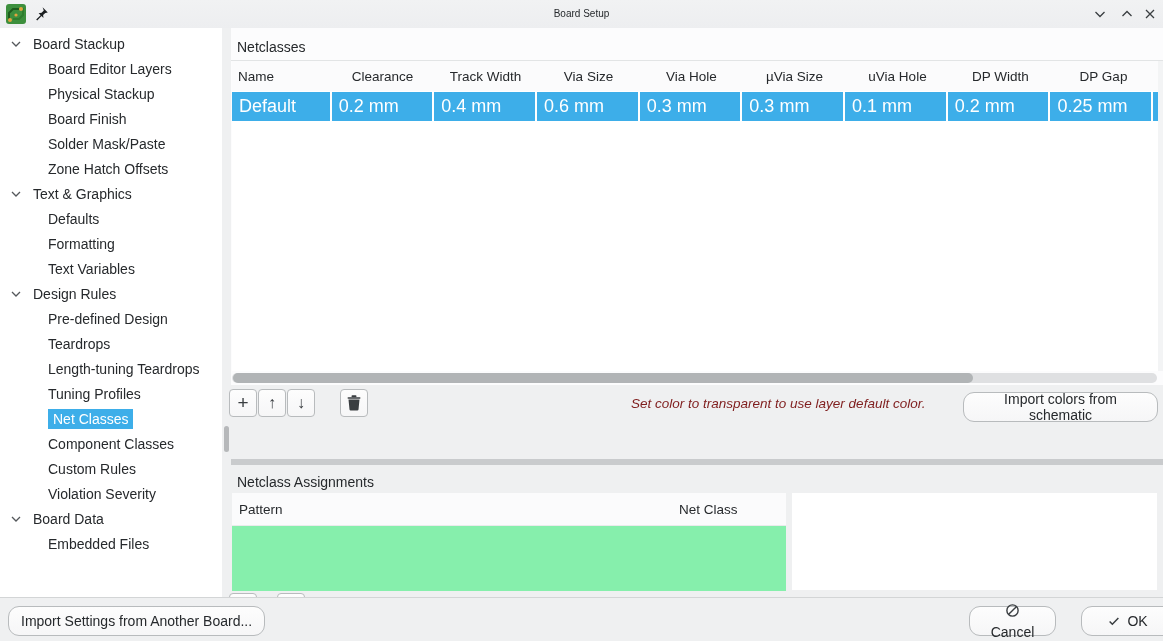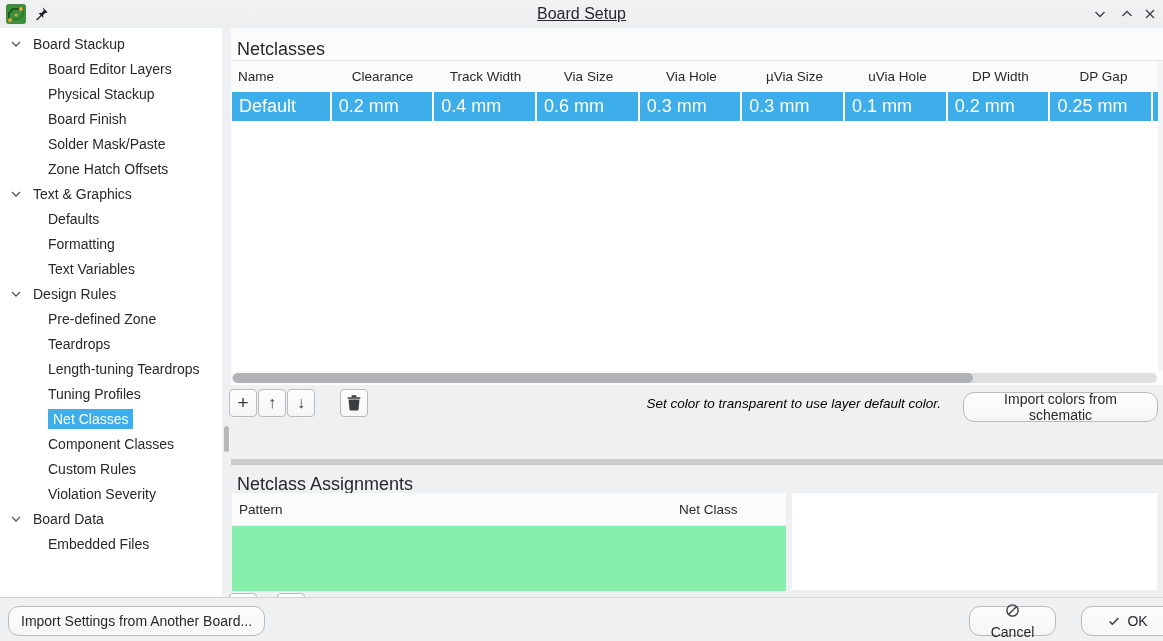--- a/index.html
+++ b/index.html
@@ -11,21 +11,21 @@
     -webkit-font-smoothing:antialiased;
   }
   .abs { position:absolute; }
 
   
   #titlebar { left:0; top:0; width:1163px; height:28px;
     background:linear-gradient(#f1f2f3,#edeef0); }
   #app-icon { left:6px; top:4px; width:20px; height:20px; }
   #pin-icon { left:33px; top:6px; width:16px; height:16px; }
   #window-title { left:0; top:0; width:100%; height:28px; line-height:28px;
-    text-align:center; font-size:16px;text-decoration:underline; }
+    text-align:center; font-size:10px; }
   .win-ctl { top:6px; width:16px; height:16px; cursor:pointer; }
   #win-min { left:1092px; } #win-max { left:1119px; } #win-close { left:1142px; }
 
   
   #sidebar { left:0; top:28px; width:222px; height:569px; background:#ffffff;
     padding-top:3px; }
   .tree-item { height:25px; display:flex; align-items:center; font-size:14px;
     cursor:default; white-space:nowrap; }
   .tree-item .chev { width:12px; height:12px; margin-left:10px; flex:0 0 12px; }
   .tree-item.parent .lbl { margin-left:11px; }
@@ -33,21 +33,21 @@
   .tree-item .sel { background:#3daee9; color:#ffffff; padding:2px 5px; }
 
   #sash { left:222px; top:28px; width:9px; height:569px; background:#eff0f1; }
   #sash-thumb { left:224px; top:426px; width:5px; height:26px;
     background:#b6b8ba; border-radius:2.5px; }
 
   
   #main { left:231px; top:28px; width:932px; height:569px; background:#eff0f1; }
 
   #netclasses-panel { left:0; top:0; width:932px; height:357px; background:#fcfcfd; }
-  .section-title { font-size:18px; color:#26292c; }
+  .section-title { font-size:14px; color:#26292c; }
   #netclasses-title { left:6px; top:11px; }
   #nc-separator { left:0; top:32px; width:932px; height:1px; background:#e2e4e5; }
   #grid-area { left:1px; top:33px; width:926px; height:310px; background:#ffffff; }
   #grid-gutter { left:927px; top:33px; width:5px; height:310px; background:#f3f4f5; }
 
   .grid-row { position:absolute; left:0; display:flex; gap:2px; width:926px; }
   #grid-header { top:0; height:30px; background:#fbfbfc; }
   #grid-header .cell { display:flex; align-items:center; justify-content:center;
     font-size:13.5px; color:#26292c; }
   #grid-header .cell.first { justify-content:flex-start; padding-left:6px; }
@@ -65,22 +65,22 @@
   .tool-btn { position:absolute; width:28px; height:28px;
     background:linear-gradient(#fdfdfd,#f6f6f7); border:1px solid #b8bbbd;
     border-radius:4px; display:flex; align-items:center; justify-content:center;
     font-size:19px; color:#3a3e41; cursor:pointer; }
   .tool-btn.arrow { font-size:16px; }
   #btn-add-netclass { left:229px; top:389px; }
   #btn-move-up      { left:258px; top:389px; }
   #btn-move-down    { left:287px; top:389px; }
   #btn-del-netclass { left:340px; top:389px; }
 
-  #color-hint { left:631px; top:391px; width:310px; text-align:right;
-    font-size:13.5px; font-style:italic; color:#000000; line-height:26px; }
+  #color-hint { left:631px; top:391px; width:310px; text-align:left;
+    font-size:13.5px; font-style:italic; color:#7f1d1d; line-height:26px; }
   .push-btn { position:absolute; height:30px;
     background:linear-gradient(#fdfdfd,#f6f6f7); border:1px solid #b8bbbd;
     border-radius:11px; font-family:"Liberation Sans",sans-serif; font-size:14px;
     color:#26292c; display:flex; align-items:center; justify-content:center;
     gap:6px; cursor:pointer; padding:0 12px; }
   #btn-import-colors { left:963px; top:392px; width:195px; }
 
   #splitter { left:231px; top:459px; width:932px; height:6px; background:#c9cbcd; }
 
   
@@ -183,21 +183,21 @@
     </div>
   <div class="tree-item parent">
     <span class="chev">
         <svg width="12" height="12" viewBox="0 0 12 12">
           <path d="M2 4l4 4 4-4" fill="none" stroke="#54585b" stroke-width="1.3"></path>
         </svg>
       </span>
     <span class="lbl">Design Rules</span>
   </div>
   <div class="tree-item child">
-      <span>Pre-defined Zone</span>
+      <span>Pre-defined Design</span>
     </div>
   <div class="tree-item child">
       <span>Teardrops</span>
     </div>
   <div class="tree-item child">
       <span>Length-tuning Teardrops</span>
     </div>
   <div class="tree-item child">
       <span>Tuning Profiles</span>
     </div>

